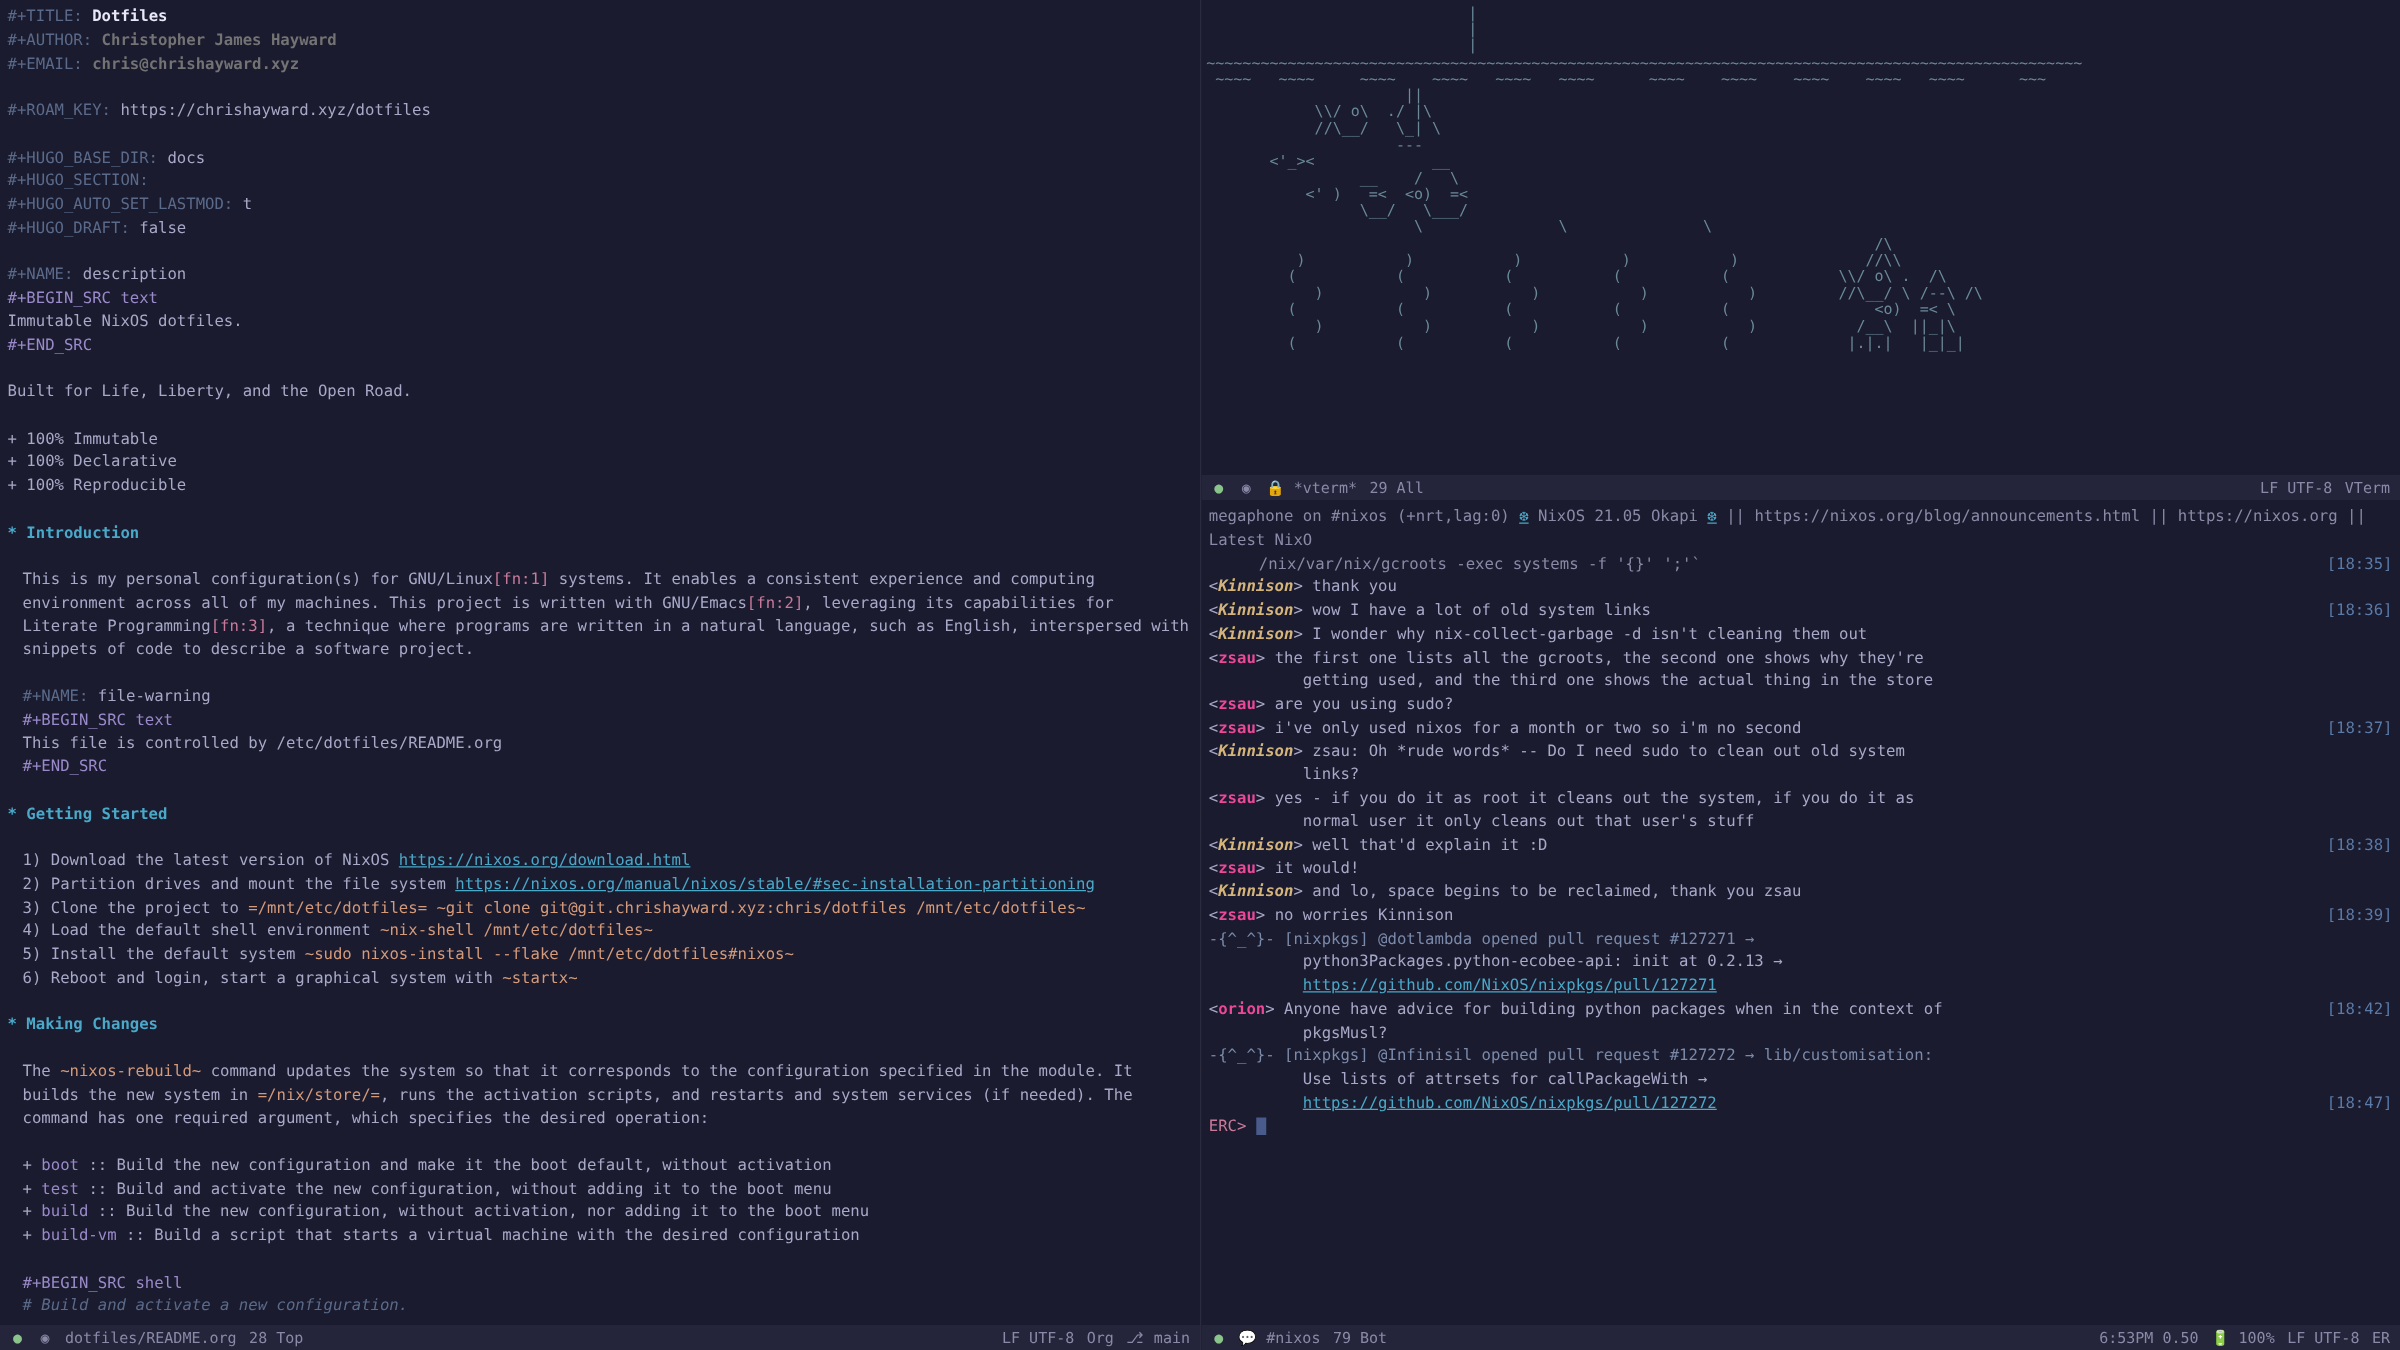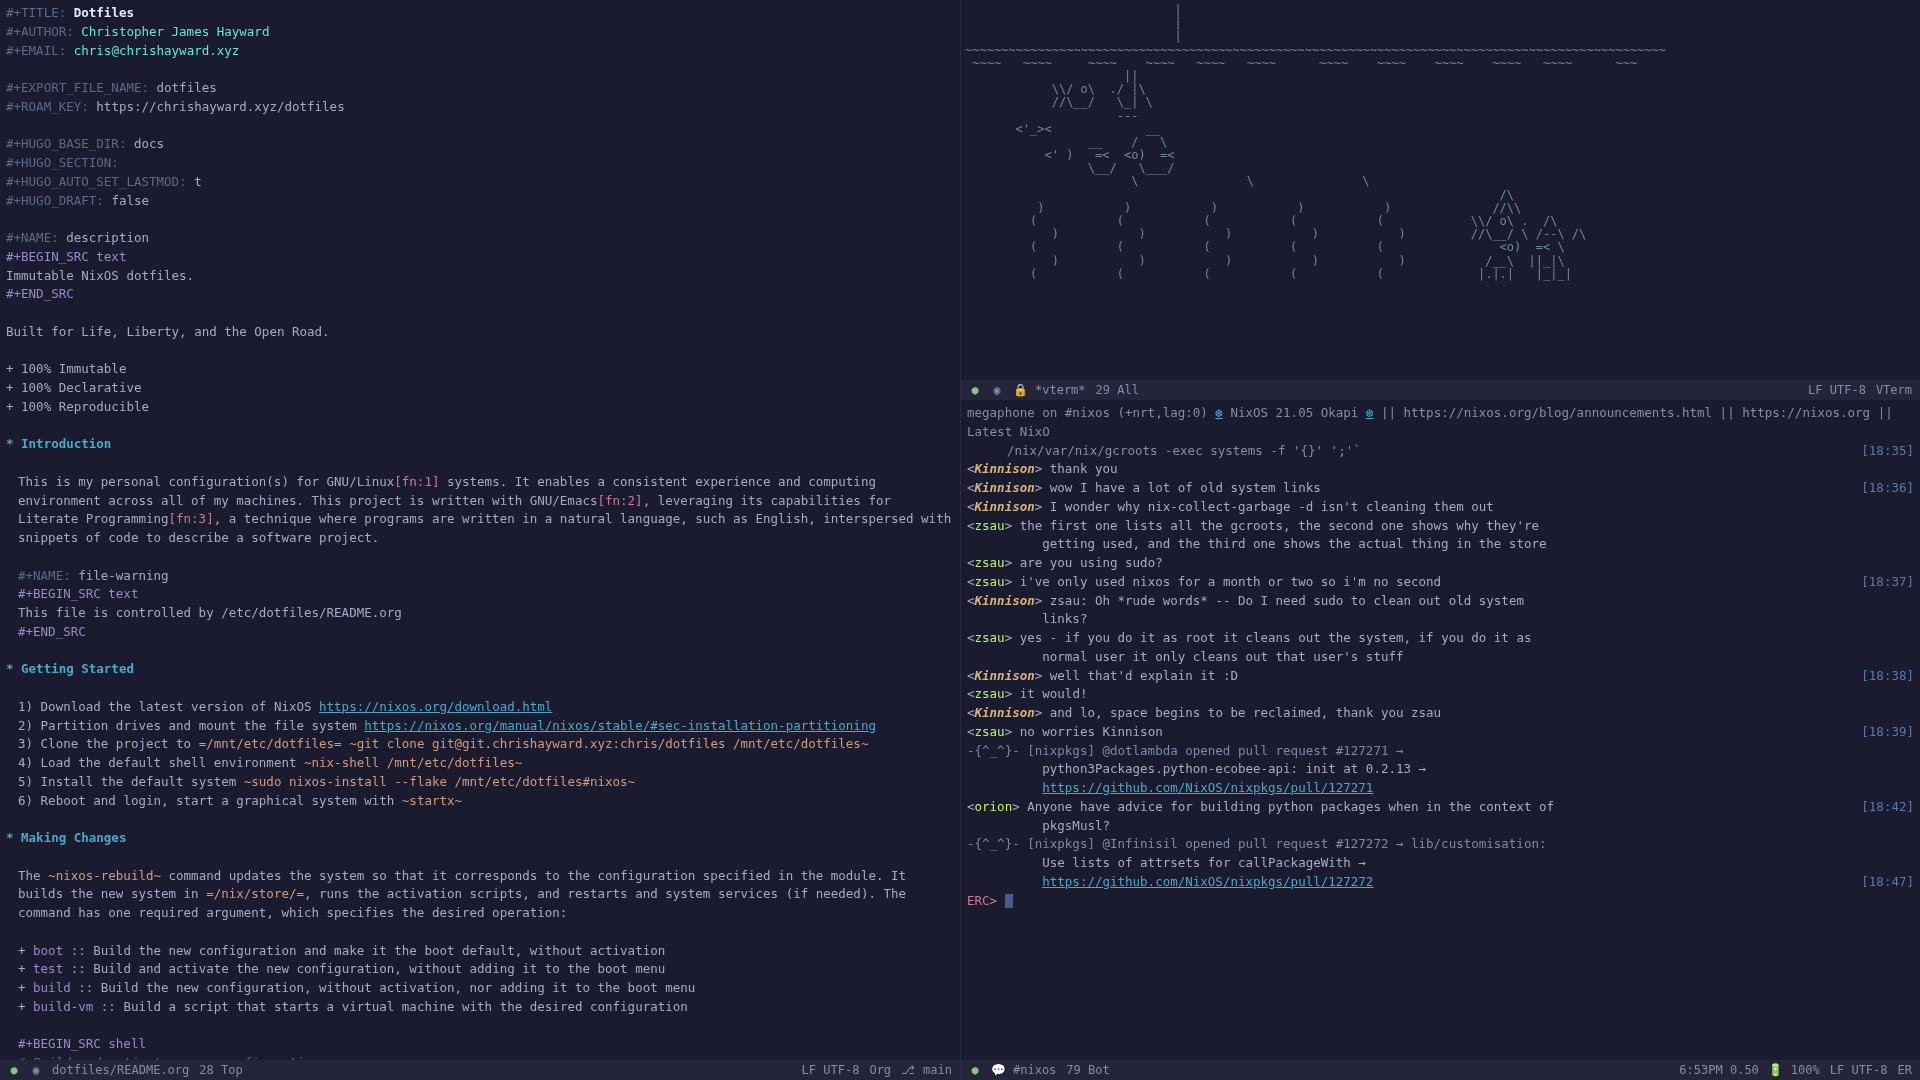--- a/index.html
+++ b/index.html
@@ -30,47 +30,46 @@
   display: flex;
   align-items: center;
   padding: 0 8px;
   font-size: 12px;
   gap: 10px;
 }
 .modebar .spacer { flex: 1; }
 .kw { color: #5a6a8a; }
 .kw2 { color: #9a8aca; }
 .title { color: #e8e8f8; font-weight: bold; }
-.prop { color: #5eead4; }
+.prop { color: #737373; font-weight: bold; }
 .link { color: #4aa8c8; text-decoration: underline; }
 .head { color: #4aa8c8; font-weight: bold; }
 .code { color: #d49a7a; }
 .fn { color: #c97a9a; }
 .builtin { color: #9a8aca; }
 .comment { color: #5a6a8a; font-style: italic; }
-.nick { color: #bef264; font-weight: normal; }
+.nick { color: #ec4899; font-weight: bold; }
 .nick2 { color: #d4b47a; font-weight: bold; font-style: italic; }
 .time { color: #5a7aa8; float: right; }
 .ercline { clear: both; }
 .bot { color: #7a8aaa; }
 .ercprompt { color: #c97a9a; }
 .topic { color: #8a8aa8; }
 .ic { display: inline-block; width: 12px; text-align: center; }
 .green { color: #8ac48a; }
 pre.ascii-block { white-space: pre; font-family: monospace; font-size: 12px; line-height: 1.1; color: #6a8a9a; }
 </style>
 </head>
 <body>
 
 <div class="pane left">
   <div><span class="kw">#+TITLE:</span> <span class="title">Dotfiles</span></div>
   <div><span class="kw">#+AUTHOR:</span> <span class="prop">Christopher James Hayward</span></div>
   <div><span class="kw">#+EMAIL:</span> <span class="prop">chris@chrishayward.xyz</span></div>
   <br>
-  <div><span class="kw">#+EXPORT_FILE_NAME:</span> <span>dotfiles</span></div>
   <div><span class="kw">#+ROAM_KEY:</span> <span>https://chrishayward.xyz/dotfiles</span></div>
   <br>
   <div><span class="kw">#+HUGO_BASE_DIR:</span> <span>docs</span></div>
   <div><span class="kw">#+HUGO_SECTION:</span></div>
   <div><span class="kw">#+HUGO_AUTO_SET_LASTMOD:</span> <span>t</span></div>
   <div><span class="kw">#+HUGO_DRAFT:</span> <span>false</span></div>
   <br>
   <div><span class="kw">#+NAME:</span> <span>description</span></div>
   <div class="kw2">#+BEGIN_SRC text</div>
   <div>Immutable NixOS dotfiles.</div>

